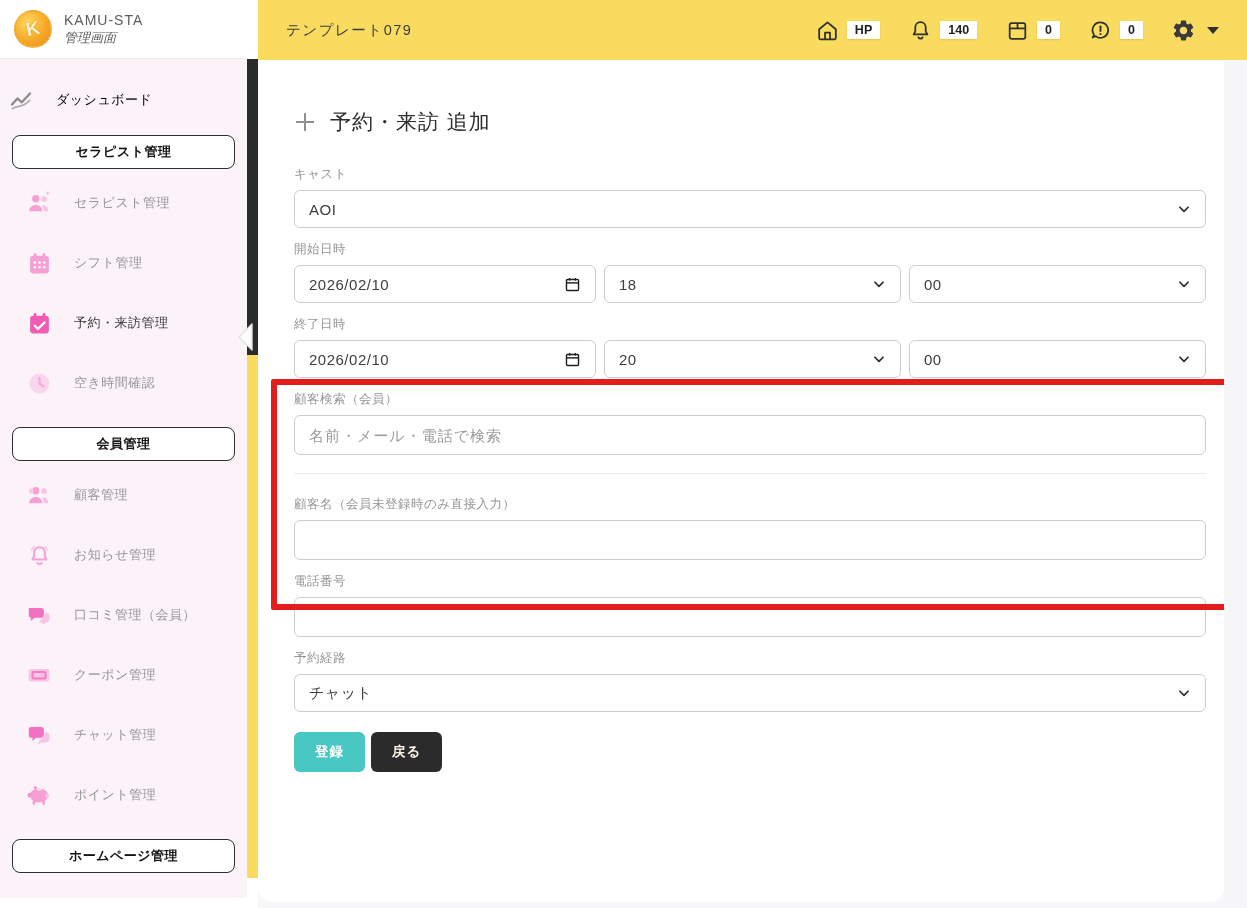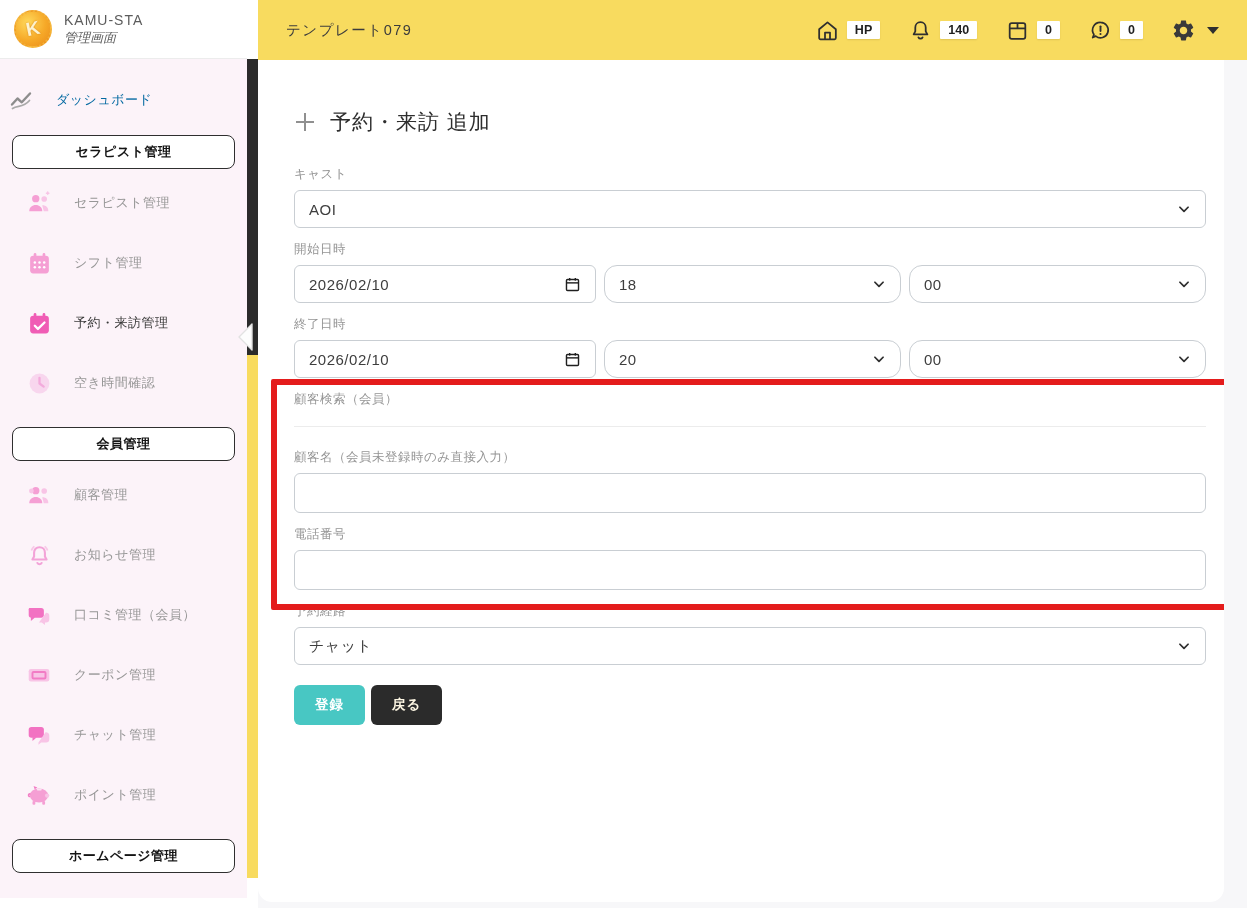--- a/index.html
+++ b/index.html
@@ -20,21 +20,21 @@
           border:2px dotted #f2b13a; display:flex; align-items:center; justify-content:center; }
   .logo span { font-weight:700; font-size:19px; color:#fdf3d0; transform:rotate(-12deg);
                text-shadow:0 0 2px #d97f10; }
   .brand-text { line-height:1.25; color:#5c5c5c; }
   .brand-name { font-size:14px; letter-spacing:1px; }
   .brand-sub { font-size:13px;font-style:italic; }
 
   .nav { padding-top:20px; }
   .nav-item { display:flex; align-items:center; gap:22px; padding-left:26px;
               height:60px; font-size:13px; color:#979797; letter-spacing:.5px; cursor:pointer; }
-  .nav-item.dashboard { height:42px; color:#0369a1; margin-bottom:2px;padding-left:8px; }
+  .nav-item.dashboard { height:42px; color:#000000; margin-bottom:2px;padding-left:8px; }
   .nav-item.active { color:#3a3a3a; }
   .nav-item .ic { width:26px; height:26px; flex:none; display:flex; align-items:center; justify-content:center; }
 
   .section-btn { display:block; width:calc(100% - 24px); margin:14px 12px 4px; height:34px;
                  background:#fff; border:1.5px solid #2f2f2f; border-radius:8px;
                  font-family:inherit; font-weight:700; font-size:13px; color:#141414;
                  letter-spacing:.5px; cursor:pointer; }
 
   .collapse-arrow { position:absolute; left:233px; top:320px; z-index:30; width:22px; height:34px; }
 
@@ -65,21 +65,21 @@
   .field { margin-bottom:13px; }
   .field-label { display:block; font-size:12.5px; color:#949494; letter-spacing:.5px; margin-bottom:7px; }
 
   .box { height:38px; border:1px solid #c9ced3; border-radius:6px; background:#fff;
          display:flex; align-items:center; padding:0 14px; font-size:15px; color:#3e3e3e; cursor:pointer; }
   .box .val { letter-spacing:.5px; }
   .box .end { margin-left:auto; display:flex; align-items:center; }
 
   .row3 { display:flex; gap:8px; }
   .row3 .date-box { width:302px; flex:none; }
-  .row3 .sel { flex:1;border-radius:13px; }
+  .row3 .sel { flex:1; }
 
   input.text-input { width:100%; height:40px; border:1px solid #c9ced3; border-radius:6px;
                      padding:0 14px; font-size:15px; color:#3e3e3e; font-family:inherit; outline:none; }
   input.text-input::placeholder { color:#9b9b9b; letter-spacing:1px; }
 
   .red-zone { position:relative; margin-top:3px; }
   .red-box { position:absolute; top:-12px; left:-23px; right:-27px; height:231px;
              border:6px solid #e41c1c; border-radius:2px; pointer-events:none; z-index:4; }
   .divider { border:none; border-top:1px solid #ececec; margin:18px 0 22px; }
 
@@ -416,20 +416,21 @@
               </span>
             </div>
           </div>
         </div>
 
         <div class="red-zone">
           <div class="red-box"></div>
 
           <div class="field">
             <label class="field-label">顧客検索（会員）</label>
+            <input class="text-input" type="text" placeholder="名前・メール・電話で検索" style="">
           </div>
 
           <hr class="divider">
 
           <div class="field">
             <label class="field-label">顧客名（会員未登録時のみ直接入力）</label>
             <input class="text-input" type="text" value="" style="">
           </div>
 
           <div class="field">

